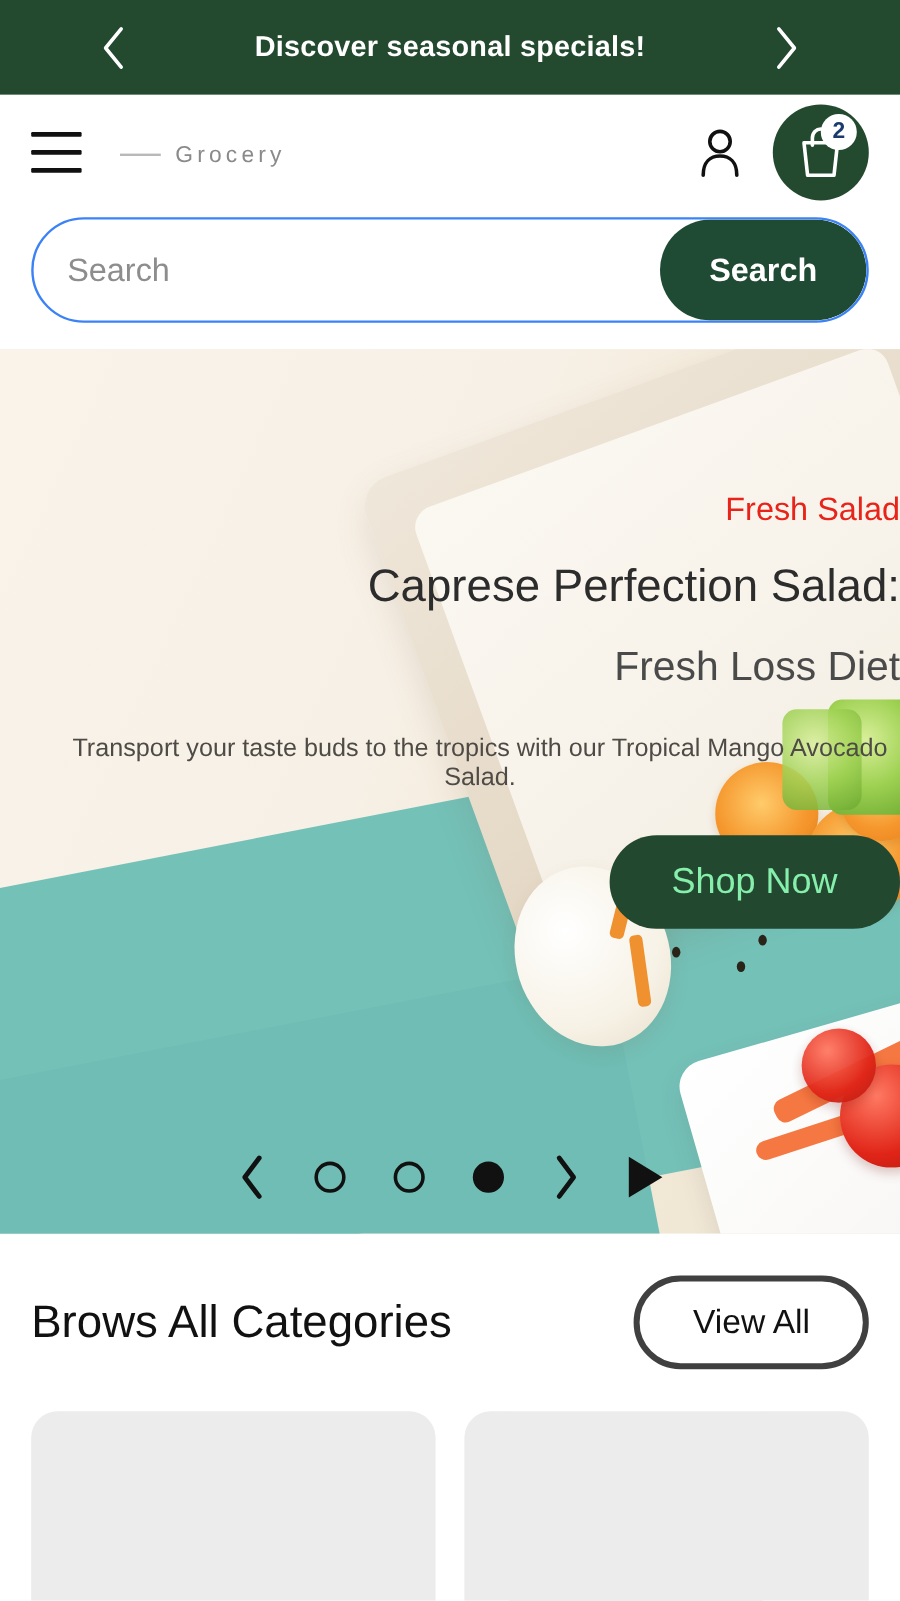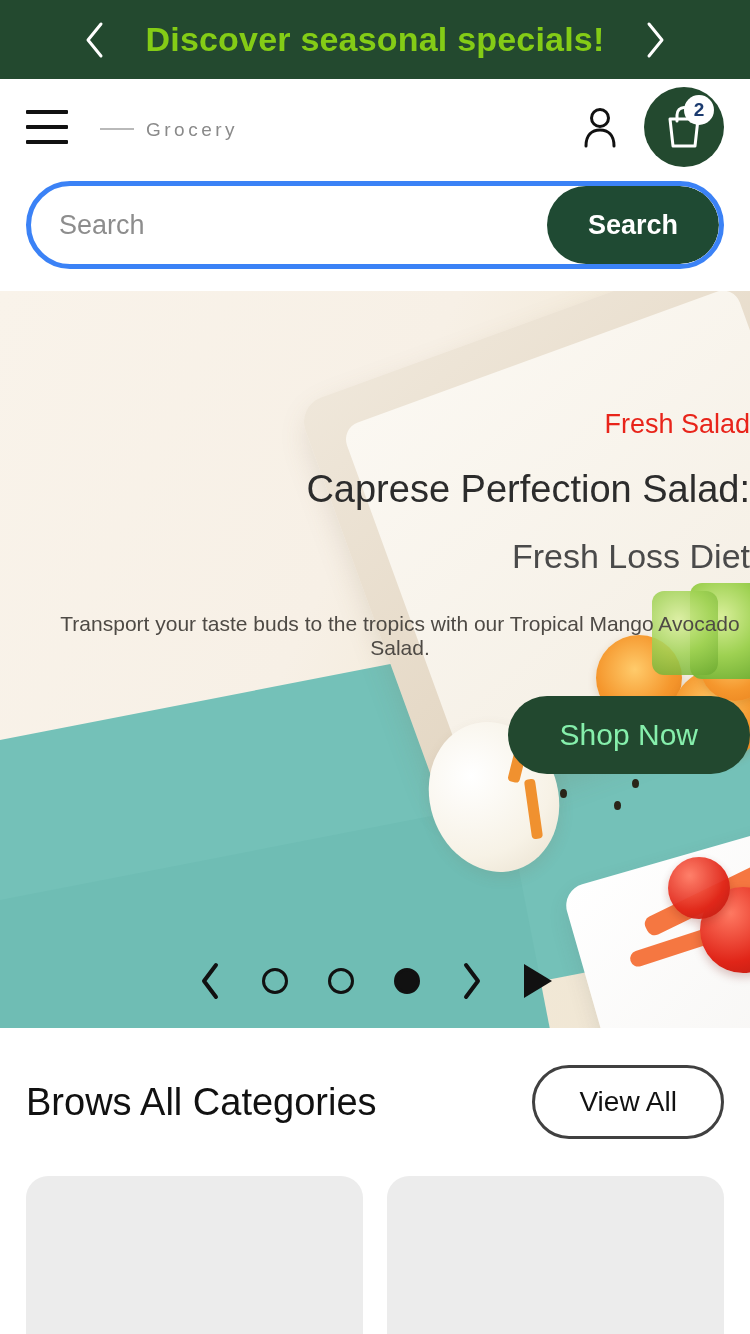--- a/index.html
+++ b/index.html
@@ -23,22 +23,22 @@
   
   .announce {
     height: 79px;
     background: #23492f;
     display: flex;
     align-items: center;
     justify-content: center;
     position: relative;
   }
   .announce-text {
-    color: #84cc16;
-    font-size: 34px;
+    color: #ffffff;
+    font-size: 24px;
     font-weight: bold;
     letter-spacing: 0.2px;
   }
   .announce-arrow {
     position: absolute;
     top: 50%;
     transform: translateY(-50%);
     width: 44px;
     height: 44px;
     display: flex;
@@ -150,21 +150,21 @@
     padding: 0 4px;
   }
 
   
   .search-wrap {
     padding: 6px 26px 22px 26px;
     background: #ffffff;
   }
   .search-bar {
     height: 88px;
-    border: 5px solid #3b82f6;
+    border: 2px solid #3b82f6;
     border-radius: 44px;
     display: flex;
     align-items: stretch;
     overflow: hidden;
     background: #ffffff;
   }
   .search-input {
     flex: 1 1 auto;
     border: none;
     outline: none;
@@ -393,21 +393,21 @@
     display: flex;
     align-items: center;
     justify-content: space-between;
   }
   .cat-title {
     font-size: 38px;
     color: #111111;
     font-weight: 400;
   }
   .view-all {
-    border: 3px solid #404040;
+    border: 5px solid #404040;
     background: #ffffff;
     border-radius: 40px;
     padding: 18px 44px;
     font-size: 28px;
     color: #111111;
     cursor: pointer;
     font-family: "Liberation Sans", sans-serif;
   }
   .cat-grid {
     display: grid;

